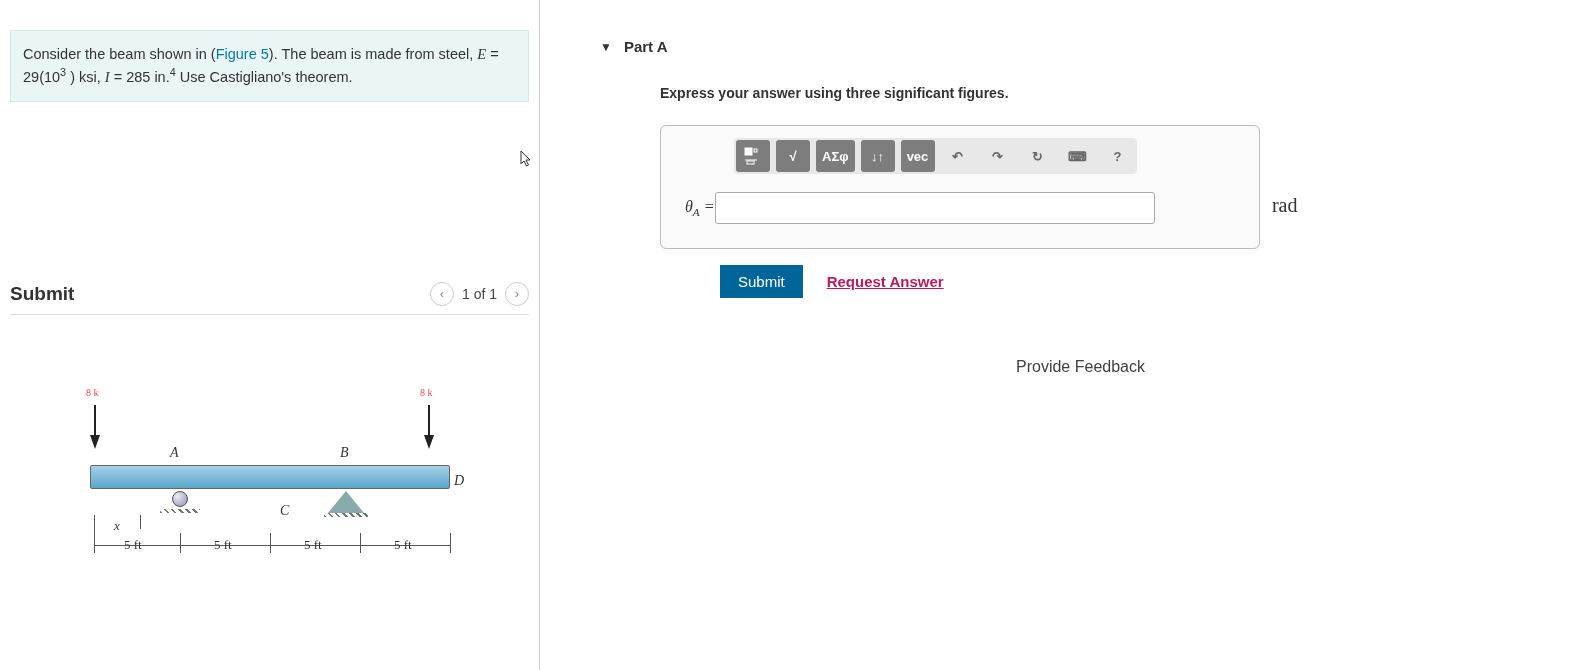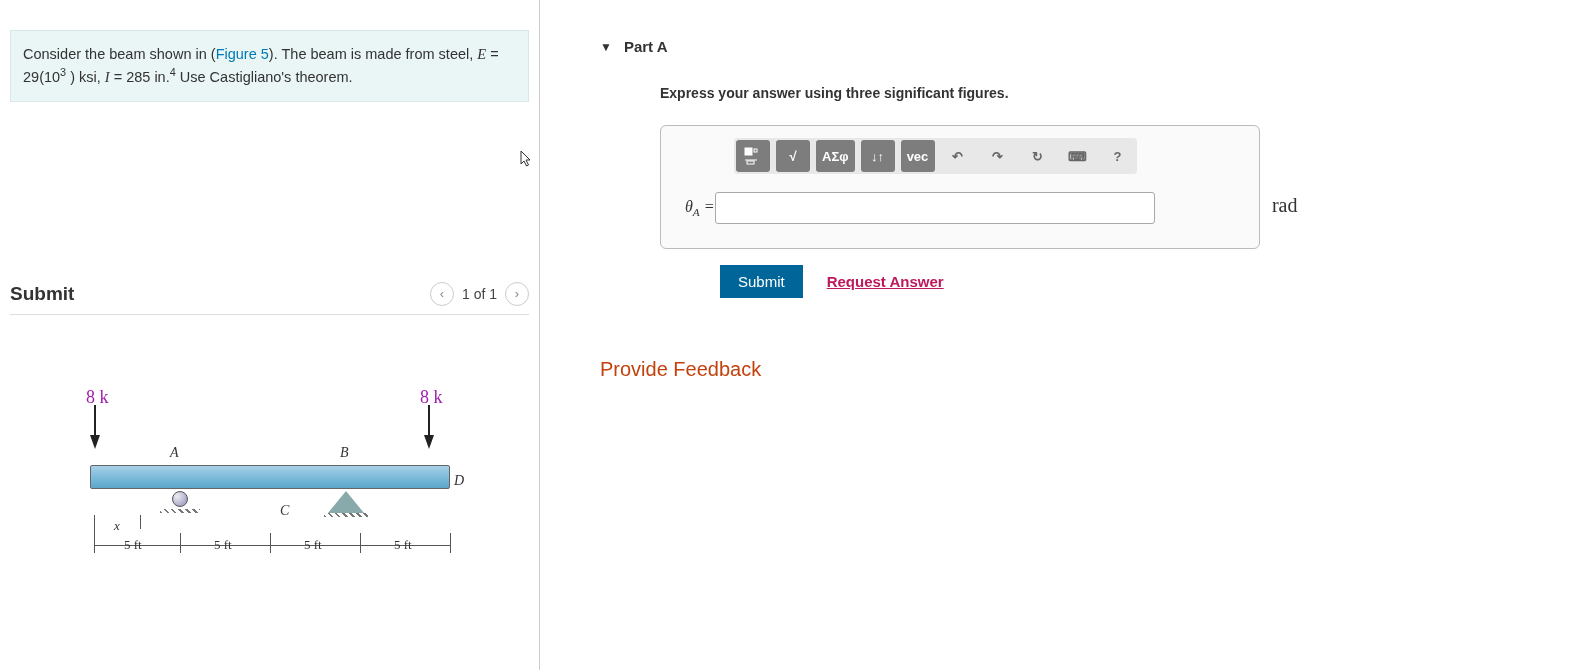--- a/index.html
+++ b/index.html
@@ -68,21 +68,21 @@
     color: #888;
     display: inline-flex;
     align-items: center;
     justify-content: center;
     font-size: 13px;
     cursor: pointer;
   }
   .fig-counter { font-size: 14px; color: #444; text-align: center; }
 
   .beam-diagram { margin: 90px 0 0 70px; position: relative; width: 400px; height: 200px; }
-  .load-lbl { position:absolute; font-size:18px; color:#a21caf; font-family:'Times New Roman', serif;}
+  .load-lbl { position:absolute; font-size:10px; color:#ef4444; font-family:'Times New Roman', serif;}
   .arrow-down {
     position: absolute;
     width: 0; height: 0;
     border-left: 5px solid transparent;
     border-right: 5px solid transparent;
     border-top: 14px solid #222;
   }
   .arrow-stem { position:absolute; width:2px; height:30px; background:#222; }
   .beam {
     position: absolute;
@@ -180,21 +180,21 @@
   .submit-btn {
     background: #006699;
     color: #fff;
     border: none;
     border-radius: 0;
     padding: 8px 18px;
     font-size: 15px;
     cursor: pointer;
   }
   .req-answer { color:#be185d; text-decoration: underline; font-size:15px; cursor:pointer; font-weight:bold;}
-  .feedback { margin: 60px 0 0 0; color:#c2410c; font-size: 20px; cursor:pointer;}
+  .feedback { margin: 60px 0 0 0; color:#404040; font-size: 16px; cursor:pointer;text-align:center;}
 </style>
 </head>
 <body>
 
 <div class="container">
   <div class="left-panel">
     <div class="problem-box">
       <span>Consider the beam shown in (</span><span class="figlink">Figure 5</span><span>). The beam is made from steel, </span><span class="ital">E</span><span> = 29(10</span><sup>3</sup><span> ) ksi, </span><span class="ital">I</span><span> = 285  in.</span><sup>4</sup><span> Use Castigliano's theorem.</span>
     </div>
 

